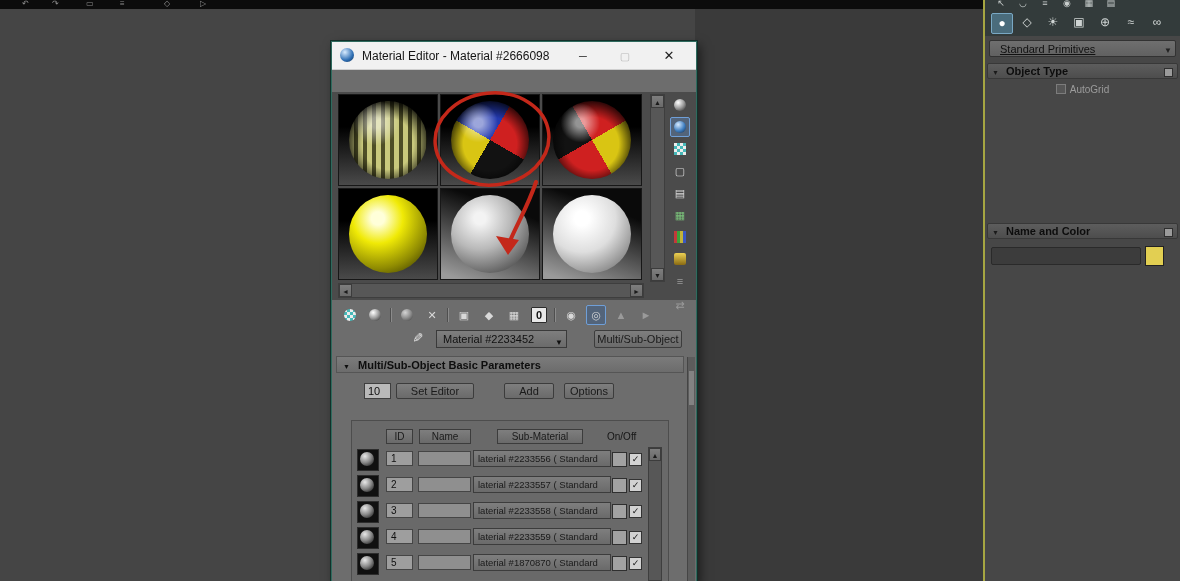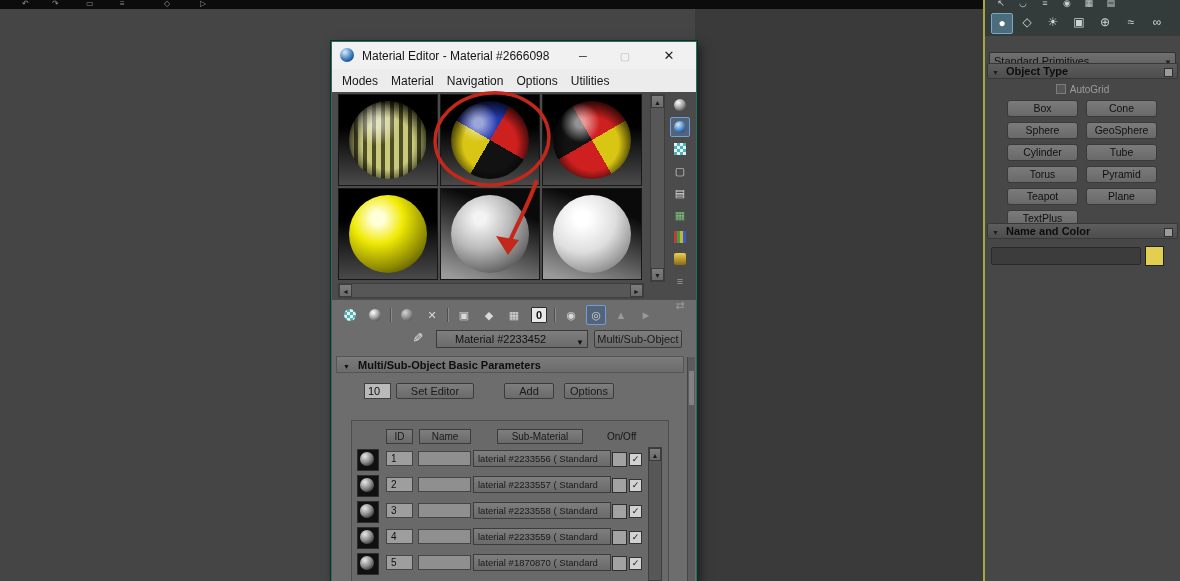--- a/index.html
+++ b/index.html
@@ -13,22 +13,22 @@
   
   .yline{position:absolute;left:983px;top:0;width:2px;height:581px;background:#a6a642;z-index:6;}
   .vp-shade{position:absolute;left:695px;top:0;width:288px;height:581px;background:#3a3a3a;}
 
   
   .panel{position:absolute;left:985px;top:0;width:195px;height:581px;background:#474747;z-index:5;}
   .panel-head{position:absolute;left:0;top:0;width:195px;height:36px;background:#333b3b;}
   .tab1{position:absolute;top:-2px;width:16px;height:12px;font-size:9px;color:#c9cecd;text-align:center;}
   .tab2{position:absolute;top:13px;width:20px;height:19px;font-size:12px;color:#cfd4d3;text-align:center;line-height:19px;}
   .tab2.on{background:#4a6c7c;border:1px solid #79a8c4;border-radius:2px;color:#fff;}
-  .combo{position:absolute;left:4px;top:52px;width:187px;height:17px;background:linear-gradient(#6f6f6f,#616161);
-         border:1px solid #323232;border-radius:2px;font-size:11px;line-height:16px;padding-left:4px;box-sizing:border-box;color:#111;}
+  .combo{position:absolute;left:4px;top:40px;width:187px;height:17px;background:linear-gradient(#6f6f6f,#616161);
+         border:1px solid #323232;border-radius:2px;font-size:11px;line-height:16px;padding-left:10px;box-sizing:border-box;color:#111;text-decoration:underline;}
   .combo .da{position:absolute;right:3px;top:2px;font-size:8px;color:#222;}
   .rollhead{position:absolute;left:2px;width:191px;height:16px;background:linear-gradient(#5d5d5d,#4d4d4d);
             border:1px solid #383838;border-radius:2px;font-size:11px;font-weight:bold;line-height:15px;color:#0d0d0d;box-sizing:border-box;padding-left:4px;}
   .rollhead .tri{font-size:7px;margin-right:4px;color:#1a1a1a;}
   .pin{position:absolute;right:4px;top:4px;width:7px;height:7px;background:#9b9b9b;border:1px solid #2f2f2f;}
   .autogrid{position:absolute;left:0;top:84px;width:195px;text-align:center;font-size:10px;color:#9c9c9c;}
   .cbx{display:inline-block;width:8px;height:8px;border:1px solid #7c7c7c;background:#565656;vertical-align:-1px;margin-right:4px;}
   .ogrid{position:absolute;left:22px;top:100px;display:grid;grid-template-columns:71px 71px;gap:5px 8px;}
   .obtn{height:15px;background:linear-gradient(#7b7b7b,#696969);border:1px solid #3a3a3a;border-radius:3px;
         font-size:10.5px;line-height:14px;text-align:center;color:#101010;}
@@ -83,22 +83,22 @@
   .gicon{font-size:11px;color:#d9d9d9;}
   .gicon.dim{color:#9a9a9a;}
 
   .etool{position:absolute;left:8px;top:263px;height:20px;display:flex;align-items:center;gap:5px;}
   .ticon{width:18px;height:18px;display:flex;align-items:center;justify-content:center;border:1px solid transparent;border-radius:2px;}
   .sep{width:1px;height:14px;background:#4f4f4f;border-right:1px solid #8b8b8b;}
   .idch{border:1px solid #2c2c2c;background:#e8e8e8;width:14px;height:14px;font-size:11px;font-weight:bold;color:#111;line-height:14px;text-align:center;border-radius:1px;}
 
   .pickrow{position:absolute;left:0;top:288px;width:100%;height:20px;}
   .dropper{position:absolute;left:80px;top:0;font-size:13px;color:#e6e6e6;transform:rotate(90deg);}
-  .matdrop{position:absolute;left:104px;top:0;width:152px;height:18px;background:linear-gradient(#7e7e7e,#6b6b6b);
-           border:1px solid #3a3a3a;font-size:11px;line-height:17px;padding-left:18px;box-sizing:border-box;color:#101010;}
+  .matdrop{position:absolute;left:104px;top:0;width:131px;height:18px;background:linear-gradient(#7e7e7e,#6b6b6b);
+           border:1px solid #3a3a3a;font-size:11px;line-height:17px;padding-left:6px;box-sizing:border-box;color:#101010;}
   .matdrop .da{position:absolute;right:3px;top:3px;font-size:8px;}
   .typebtn{left:262px;top:0;width:88px;height:18px;font-size:11px;line-height:17px;border-radius:2px;}
 
   .wrollout{position:absolute;left:4px;top:314px;width:348px;height:17px;background:linear-gradient(#7b7b7b,#6c6c6c);
             border:1px solid #555;font-size:11px;font-weight:bold;line-height:16px;color:#0e0e0e;box-sizing:border-box;padding-left:6px;}
   .wrollout .tri{font-size:7px;margin-right:5px;}
   .winscroll{position:absolute;left:355px;top:315px;width:7px;height:225px;background:#5c5c5c;border-left:1px solid #454545;}
   .winscroll .th{position:absolute;left:1px;top:14px;width:5px;height:34px;background:#828282;}
 
   .countfield{position:absolute;left:32px;top:341px;width:27px;height:16px;background:#b9b9b9;border:1px solid #3f3f3f;
@@ -166,33 +166,20 @@
     <div class="rollhead" style="top:63px">
       <span class="tri">▼</span>
       <span>Object Type</span>
       <span class="pin"></span>
     </div>
 
     <div class="autogrid">
       <span class="cbx"></span><span>AutoGrid</span>
     </div>
 
-    <div class="ogrid">
-      <div class="obtn">Box</div>
-      <div class="obtn">Cone</div>
-      <div class="obtn">Sphere</div>
-      <div class="obtn">GeoSphere</div>
-      <div class="obtn">Cylinder</div>
-      <div class="obtn">Tube</div>
-      <div class="obtn">Torus</div>
-      <div class="obtn">Pyramid</div>
-      <div class="obtn">Teapot</div>
-      <div class="obtn">Plane</div>
-      <div class="obtn">TextPlus</div>
-    </div>
 
     <div class="rollhead" style="top:223px">
       <span class="tri">▼</span>
       <span>Name and Color</span>
       <span class="pin"></span>
     </div>
 
     <div class="ncinput"></div>
     <div class="ncswatch" style="background:#e2cf52"></div>
   </div>
@@ -200,27 +187,20 @@
   <div class="win">
 
     <div class="titlebar">
       <span class="appicon"></span>
       <span class="titletext">Material Editor - Material #2666098</span>
       <span class="wbtn" style="right:104px">─</span>
       <span class="wbtn" style="right:62px;color:#b9b9b9">▢</span>
       <span class="wbtn" style="right:18px;font-size:13px">✕</span>
     </div>
 
-    <div class="menubar">
-      <span>Modes</span>
-      <span>Material</span>
-      <span>Navigation</span>
-      <span>Options</span>
-      <span>Utilities</span>
-    </div>
 
     <div class="samplezone">
       <div class="slot darkbg" style="left:6px;top:2px">
           <div class="sphere s1"></div>
         </div>
       <div class="slot darkbg" style="left:108px;top:2px">
           <div class="sphere s2"></div>
         </div>
       <div class="slot darkbg" style="left:210px;top:2px">
           <div class="sphere s3"></div>

